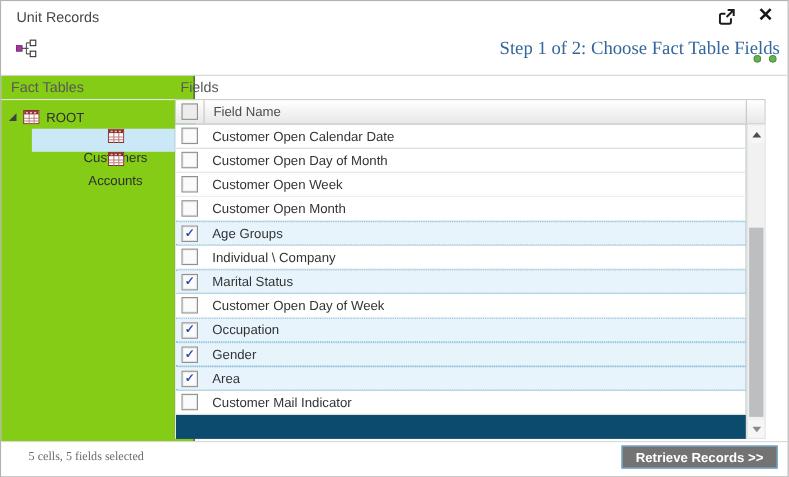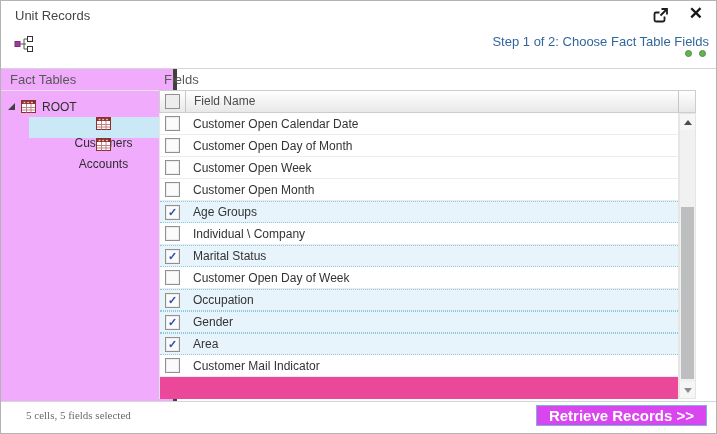--- a/index.html
+++ b/index.html
@@ -4,63 +4,63 @@
 <style>
   * { margin:0; padding:0; }
   body { font-family:"Liberation Sans", sans-serif; background:#fff; }
   .dialog{position:relative;width:717px;height:434px;border:1px solid #b3b3b3;background:#fff;
           box-sizing:border-box;overflow:hidden;}
   
   .title{position:absolute;left:14px;top:7px;font-size:13px;color:#454545;}
   .icon-open{position:absolute;right:47px;top:6px;width:18px;height:17px;cursor:pointer;}
   .icon-close{position:absolute;right:13px;top:3px;font-size:17px;font-weight:bold;color:#161616;cursor:pointer;line-height:20px;}
   .hier-icon{position:absolute;left:13px;top:34px;width:22px;height:18px;cursor:pointer;}
-  .step-label{position:absolute;right:7px;top:33px;font-size:13px;color:#33679b;}
+  .step-label{position:absolute;right:7px;top:33px;font-size:17px;color:#33679b;font-family:Liberation Serif, serif;}
   .step-dots{position:absolute;right:10px;top:49px;display:flex;gap:7px;}
   .dot{width:7px;height:7px;border-radius:50%;background:#66b253;border:1px solid #4d9140;box-sizing:border-box;}
   .top-divider{position:absolute;top:67px;left:0;width:100%;height:1px;background:#d6d6d6;}
   
-  .left-panel{position:absolute;left:0;top:68px;width:176px;height:332px;border-right:4px solid #404040;box-sizing:border-box;background:#f0abfc;}
+  .left-panel{position:absolute;left:0;top:68px;width:176px;height:332px;border-right:1px solid #404040;box-sizing:border-box;background:#84cc16;}
   .panel-title{height:21px;line-height:21px;padding-left:9px;font-size:13px;color:#585858;border-bottom:1px solid #e4e4e4;}
   .tree{padding-top:5px;}
   .tree-row{height:21px;display:flex;align-items:center;font-size:12px;color:#2e2e2e;cursor:pointer;}
   .tree-row.root{padding-left:7px;gap:6px;}
   .tree-row.child{margin-left:28px;padding-left:5px;gap:6px;flex-direction:column;}
   .tree-row.selected{background:#cbe8f7;}
   .tri{width:0;height:0;border-bottom:7px solid #404040;border-left:7px solid transparent;flex:none;}
   .tbl-icon{flex:none;display:flex;}
   
   .fields-panel{position:absolute;left:156px;top:68px;right:0;height:332px;}
   .fields-panel .panel-title{border-bottom:none;padding-left:7px;}
   .table{position:absolute;left:2px;top:21px;right:20px;bottom:2px;}
   .thead{height:23px;display:flex;background:linear-gradient(#ffffff,#e8e8e8);border:1px solid #cdcdcd;box-sizing:border-box;justify-content:center;}
   .cb-cell{width:25px;display:flex;align-items:center;justify-content:center;flex:none;}
   .thead .cb-cell{border-right:1px solid #c6c6c6;}
   .th-label{flex:1;line-height:21px;padding-left:8px;font-size:12px;color:#4c4c4c;}
   .th-blank{width:16px;border-left:1px solid #c6c6c6;flex:none;}
-  .rows{position:absolute;top:23px;left:0;right:17px;bottom:0;border-left:1px solid #e6e6e6;border-right:1px solid #e6e6e6;box-sizing:border-box;background:#ec4899;}
+  .rows{position:absolute;top:23px;left:0;right:17px;bottom:0;border-left:1px solid #e6e6e6;border-right:1px solid #e6e6e6;box-sizing:border-box;background:#0c4a6e;}
   .row{height:22px;display:flex;align-items:center;border-bottom:1px solid #ececec;box-sizing:border-box;background:#fff;cursor:pointer;}
   .row.checked{background:#e7f4fc;border-top:1px dotted #8fc6e2;border-bottom:1px dotted #8fc6e2;}
   .row-label{font-size:12px;color:#333;padding-left:8px;white-space:nowrap;}
   .cb{width:13px;height:13px;border:1px solid #909090;background:#fbfbfb;box-shadow:inset 0 0 0 1px #ededed;
       display:flex;align-items:center;justify-content:center;font-size:11px;font-weight:bold;color:#2d4fb0;box-sizing:content-box;line-height:1;}
   .cb.header{background:#ededed;}
   
   .scrollbar{position:absolute;top:23px;right:0;width:17px;bottom:0;background:#f1f1f2;border:1px solid #e5e5e5;box-sizing:border-box;}
   .sb-btn{position:absolute;left:0;right:0;height:16px;display:flex;align-items:center;justify-content:center;background:#f6f6f6;cursor:pointer;}
   .sb-btn.top{top:0;}
   .sb-btn.bottom{bottom:0;}
   .arr-up{width:0;height:0;border-left:4px solid transparent;border-right:4px solid transparent;border-bottom:5px solid #4d4d4d;}
   .arr-down{width:0;height:0;border-left:4px solid transparent;border-right:4px solid transparent;border-top:5px solid #8b8b8b;}
   .sb-thumb{position:absolute;left:1px;right:1px;top:93px;height:172px;background:#bcbec0;cursor:grab;}
   
   .footer-sep{position:absolute;left:0;top:400px;width:100%;height:1px;background:#d6d6d6;}
   .status{position:absolute;left:25px;top:408px;font-size:11px;color:#6b6b6b;font-family:Liberation Serif, serif;}
-  .retrieve-btn{position:absolute;right:9px;top:404px;height:21px;background:#d946ef;border:1px solid #7ab4de;
-                color:#fff;font-weight:bold;font-size:15px;font-family:"Liberation Sans",sans-serif;padding:0 12px;cursor:pointer;}
+  .retrieve-btn{position:absolute;right:9px;top:404px;height:21px;background:#737373;border:1px solid #7ab4de;
+                color:#fff;font-weight:bold;font-size:12px;font-family:"Liberation Sans",sans-serif;padding:0 12px;cursor:pointer;}
 </style>
 </head>
 <body>
 
 <div class="dialog">
 
   <div class="title">Unit Records</div>
 
   <span class="icon-open">
     <svg width="18" height="17" viewBox="0 0 18 17">

